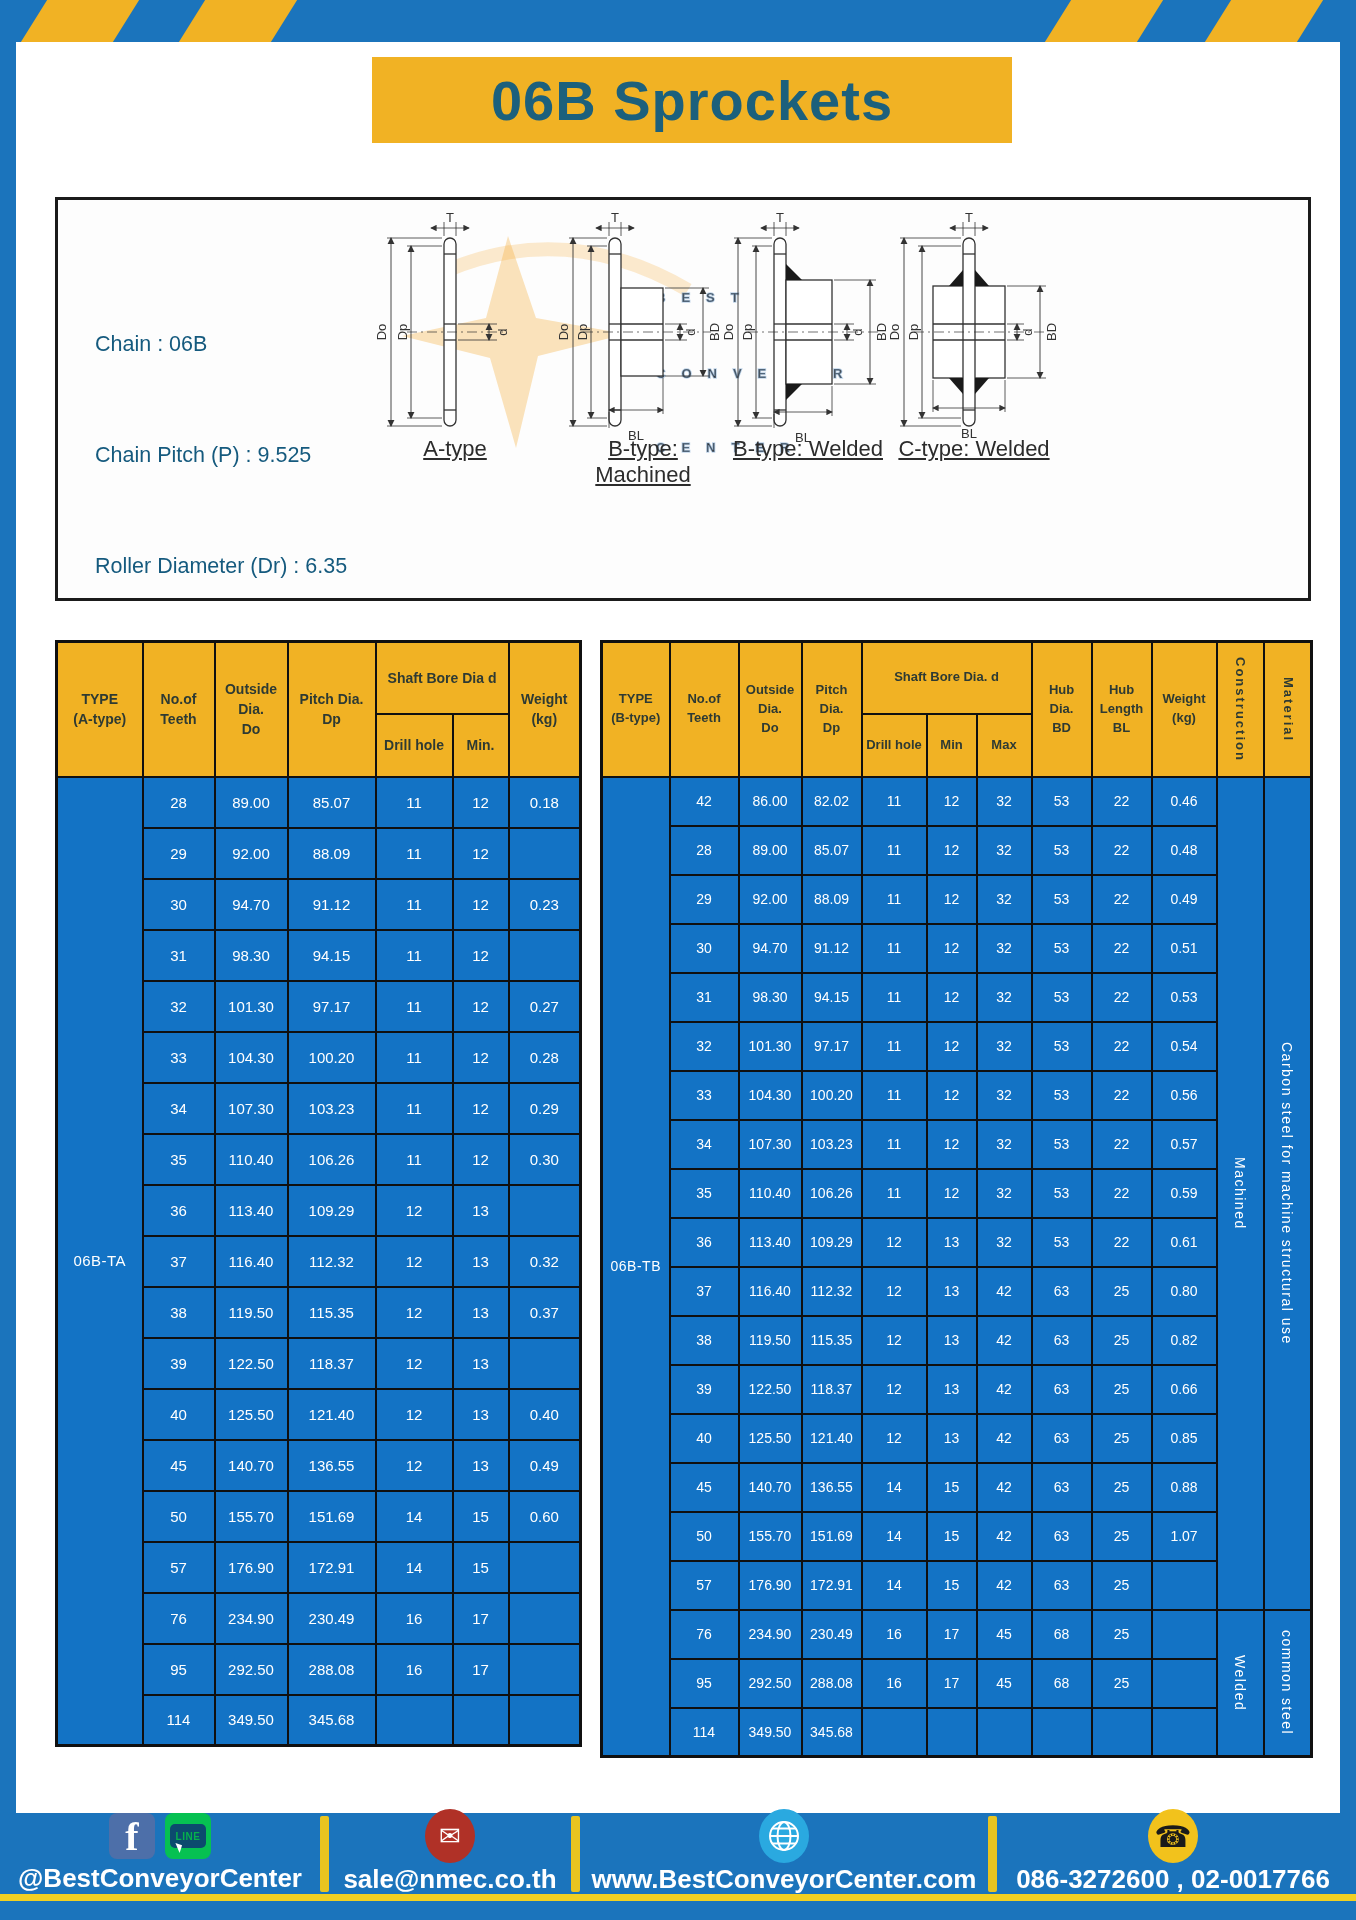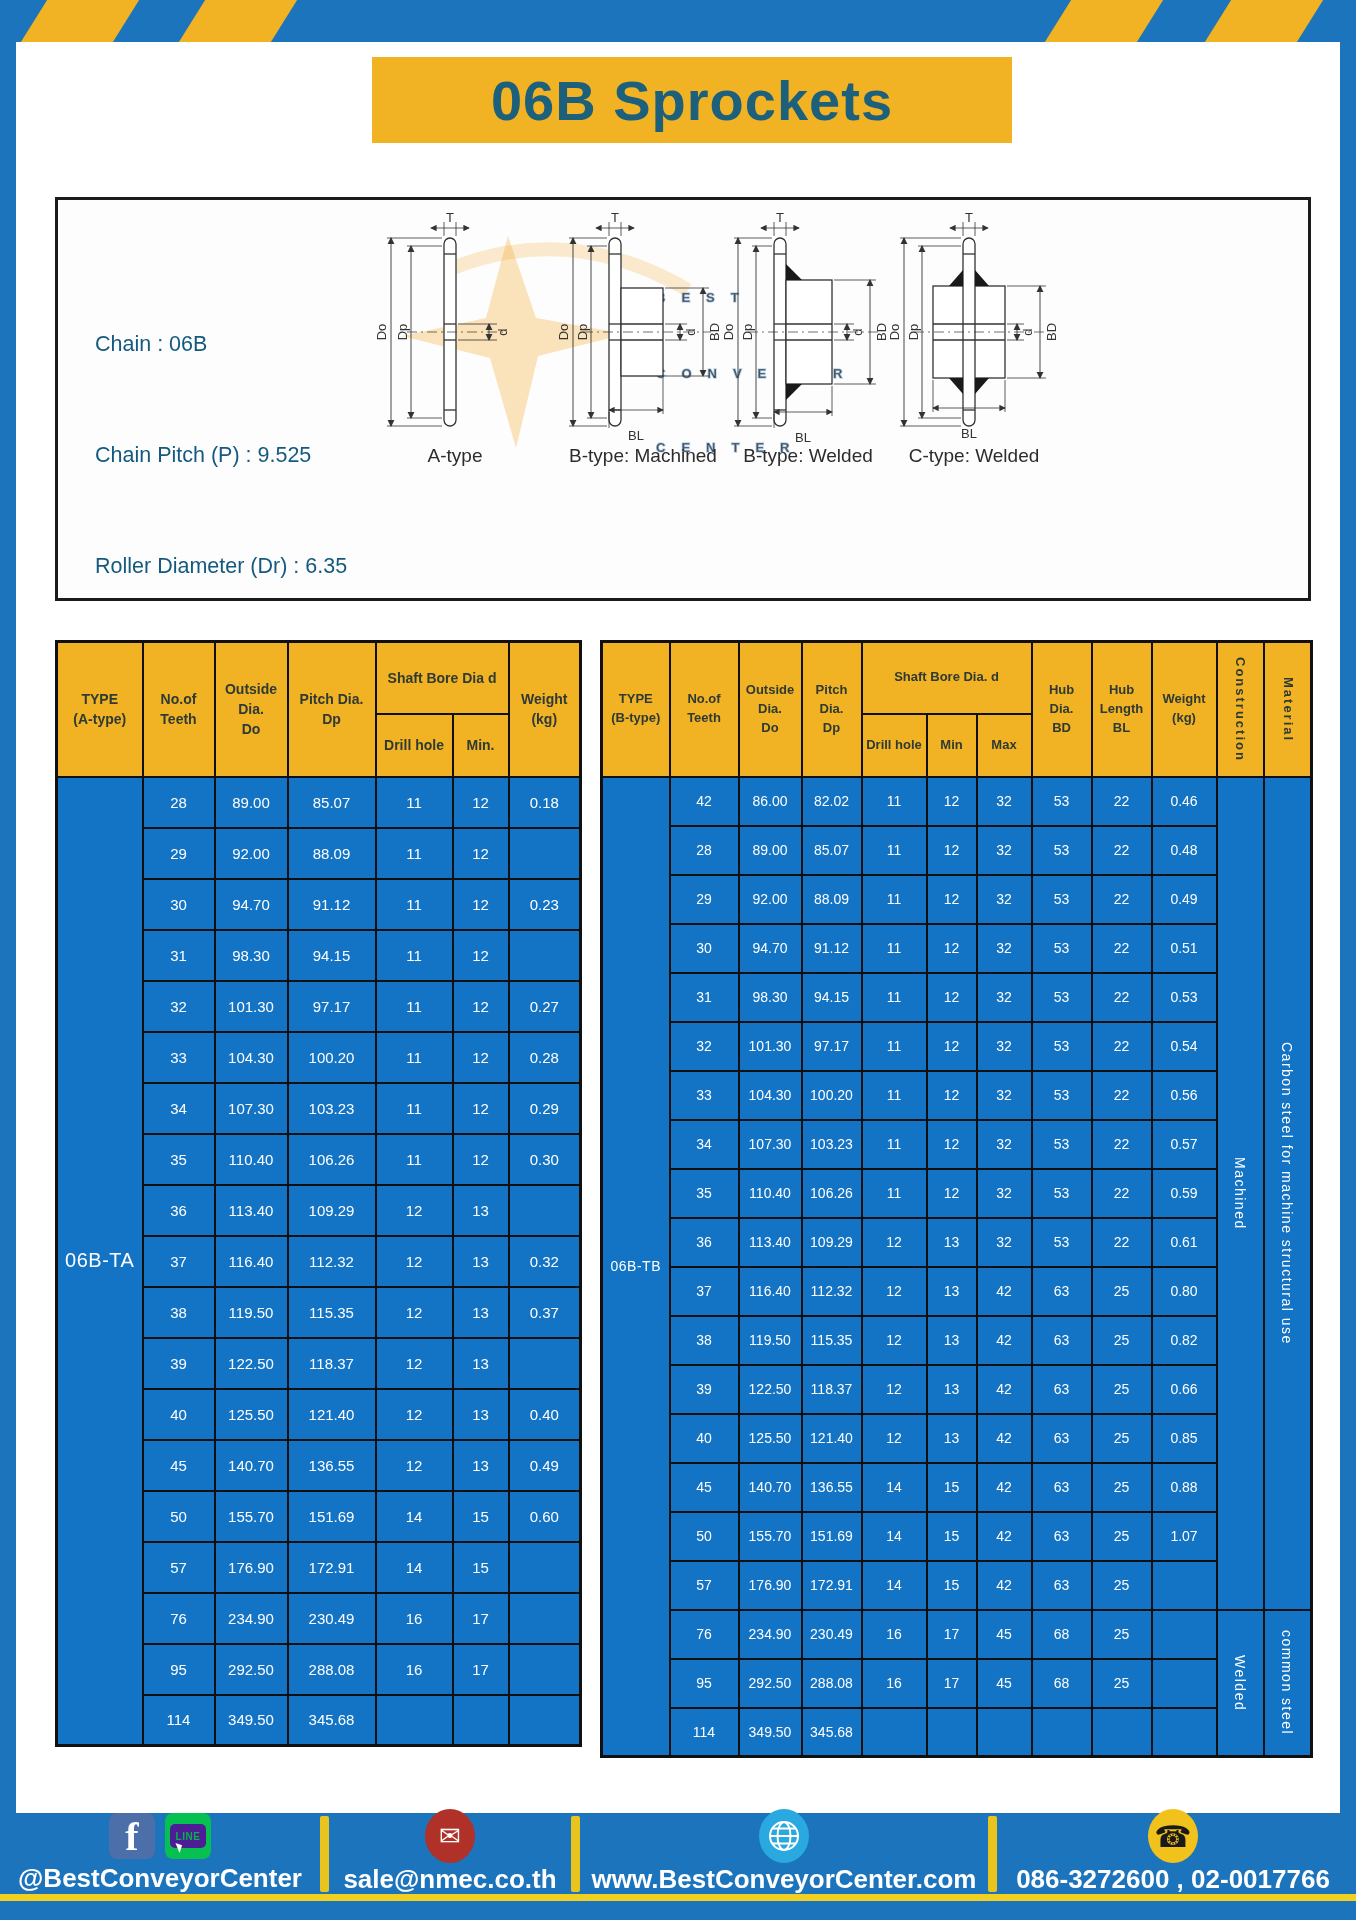--- a/index.html
+++ b/index.html
@@ -6,47 +6,47 @@
   body{width:1356px;height:1920px;font-family:"Liberation Sans",sans-serif;overflow:hidden;}
   .frame{position:absolute;top:0;left:0;width:1356px;height:1920px;background:#1b74bc;overflow:hidden;}
   .page{position:absolute;left:16px;right:16px;top:42px;bottom:107px;background:#ffffff;}
   .stripe{position:absolute;top:0;height:42px;width:92px;background:#f1b224;transform:skewX(-32deg);}
   .title-box{position:absolute;left:372px;top:57px;width:640px;height:86px;background:#f1b224;display:flex;align-items:center;justify-content:center;}
   .title-box h1{margin:0;font-size:56px;font-weight:700;color:#1c607c;letter-spacing:1px;}
   .spec-box{position:absolute;left:55px;top:197px;width:1250px;height:398px;background:#fdfdfd;border:3px solid #1b1b1b;}
   .spec-lines{position:absolute;left:37px;top:52px;color:#155a7e;font-weight:400;font-size:21.5px;line-height:37px;white-space:pre;}
   .watermark{position:absolute;left:330px;top:30px;width:740px;height:230px;pointer-events:none;}
   .diagram{position:absolute;top:12px;width:190px;height:240px;}
-  .caption{position:absolute;top:245px;width:170px;text-align:center;font-size:19px;color:#2c2c2c;}
+  .caption{position:absolute;top:236px;width:170px;text-align:center;font-size:22px;color:#2c2c2c;text-decoration:underline;}
   svg text{font-family:"Liberation Sans",sans-serif;font-size:13px;fill:#333;}
   .tables-row{position:absolute;top:640px;left:0;width:1356px;}
   table{border-collapse:collapse;table-layout:fixed;position:absolute;top:0;border:3px solid #101010;background:#1373c5;}
   #tableA{left:55px;width:524px;}
   #tableB{left:600px;width:710px;}
   th,td{border:2px solid #101010;text-align:center;vertical-align:middle;padding:0;overflow:hidden;}
   th{background:#f1b224;color:#2e3a33;font-weight:700;font-size:14px;line-height:1.45;}
   #tableB th{font-size:13px;}
   td{color:#ffffff;font-size:15px;}
   #tableB td{font-size:14px;}
   #tableA tbody tr{height:51px;}
   #tableB tbody tr{height:49px;}
   tr.h1{height:72px;} tr.h2{height:63px;}
   .pre{white-space:pre-line;}
-  .type-cell{font-size:20px;letter-spacing:0.5px;}
+  .type-cell{font-size:15px;letter-spacing:0.5px;}
   .vert-th{writing-mode:vertical-rl;letter-spacing:2px;padding:4px 0;}
   .vert-cell{writing-mode:vertical-rl;font-size:13px;letter-spacing:1.5px;}
   .footer{position:absolute;left:0;top:1813px;width:1356px;height:81px;display:flex;align-items:center;}
   .f-sec{display:flex;flex-direction:column;align-items:center;justify-content:center;gap:4px;height:100%;}
   .f-icons{display:flex;gap:10px;align-items:center;height:48px;}
   .f-text{color:#ffffff;font-weight:700;font-size:26px;white-space:nowrap;text-align:right;}
   .f-sep{width:9px;height:76px;background:#e9c41f;border-radius:2px;flex:0 0 auto;}
   .icon-sq{width:46px;height:46px;border-radius:8px;display:flex;align-items:center;justify-content:center;}
   .fb{background:#4d6fa9;color:#fff;font-size:40px;font-weight:700;font-family:"Liberation Serif",serif;}
   .line-ic{background:#06c152;position:relative;}
-  .line-bubble{background:#4c1d95;border-radius:5px;width:36px;height:24px;display:flex;align-items:center;justify-content:center;color:#06b14c;font-size:10px;font-weight:700;letter-spacing:0.5px;}
+  .line-bubble{background:#0c4a6e;border-radius:5px;width:36px;height:24px;display:flex;align-items:center;justify-content:center;color:#06b14c;font-size:10px;font-weight:700;letter-spacing:0.5px;}
   .line-tail{position:absolute;left:9px;bottom:7px;width:0;height:0;border-left:7px solid transparent;border-top:8px solid #fff;transform:rotate(18deg);}
   .round-ic{width:50px;height:54px;border-radius:50%;display:flex;align-items:center;justify-content:center;}
   .mail{background:#b03127;color:#fff;font-size:26px;}
   .globe{background:#2aa9e0;}
   .phone{background:#f2c21c;color:#1a1a1a;font-size:30px;}
   .bottom-line{position:absolute;left:0;top:1894px;width:1356px;height:7px;background:#f1d022;}
 </style>
 </head>
 <body>
 

